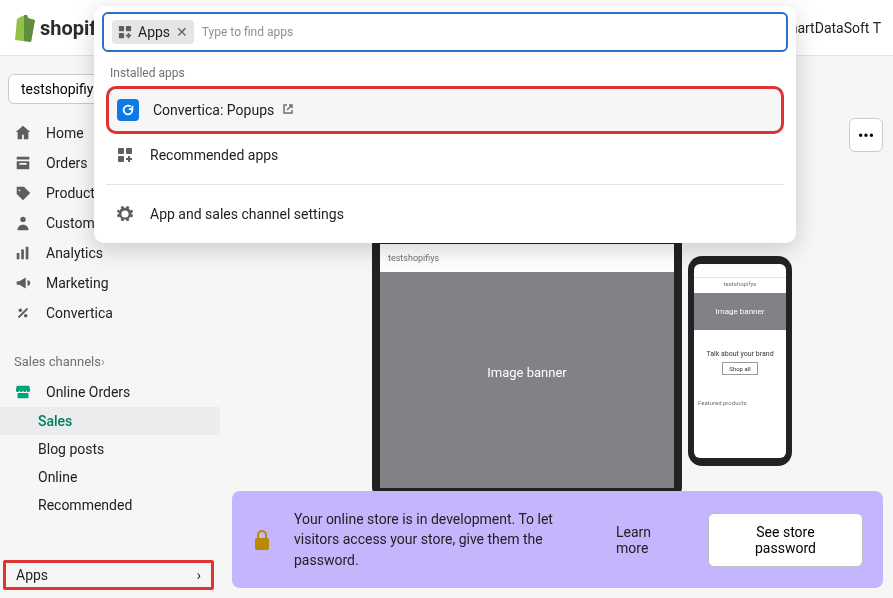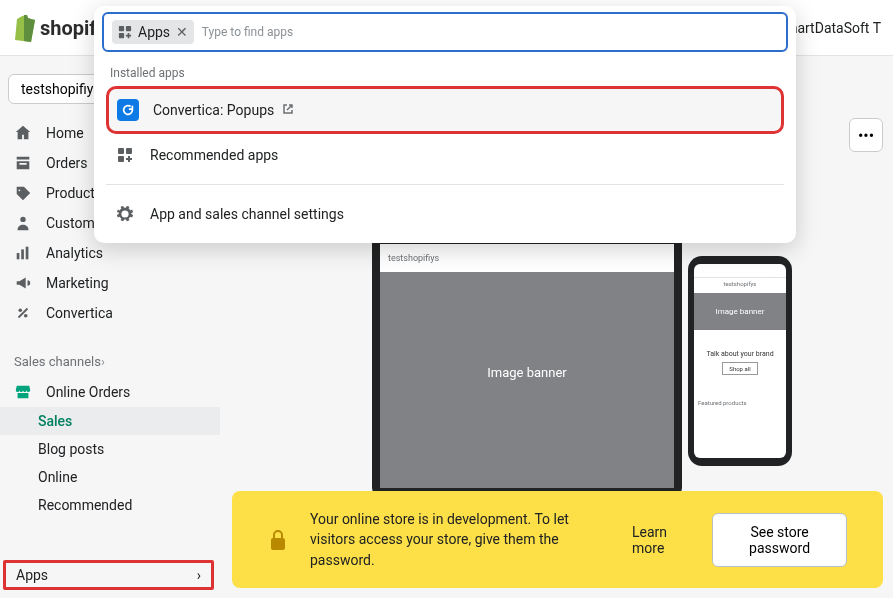--- a/index.html
+++ b/index.html
@@ -28,21 +28,21 @@
 .desktop-frame { position: absolute; left: 0; top: 0; width: 310px; height: 260px; background: #808285; border: 8px solid #202223; border-radius: 8px; overflow: hidden; }
 .desktop-frame .df-head { height: 28px; background: #fff; display: flex; align-items: center; padding: 0 8px; font-size: 9px; color: #6d7175; }
 .desktop-frame .df-body { background: #808285; height: 200px; position: relative; display:flex; align-items:center; justify-content:center; color:#fff; font-size:13px; }
 .phone-frame { position: absolute; right: 100px; top: 20px; width: 104px; height: 210px; background: #202223; border-radius: 14px; padding: 8px 6px; }
 .phone-screen { background: #fff; width: 100%; height: 100%; border-radius: 6px; overflow: hidden; font-size: 7px; color: #6d7175; text-align: center; }
 .phone-screen .ps-head { height: 14px; border-bottom: 1px solid #e1e3e5; }
 .phone-screen .ps-banner { background: #808285; color: #fff; padding: 14px 4px; font-size: 8px; margin-top: 4px; }
 .phone-screen .ps-talk { padding: 20px 6px; font-size: 7px; color:#333; }
 .phone-screen .ps-btn { display:inline-block; border:1px solid #999; padding:2px 6px; font-size:6px; margin-top:4px; }
 
-.dev-banner { position: absolute; left: 0; right: 10px; bottom: 10px; background: #fde047; border-radius: 8px; padding: 18px 36px; display: flex; align-items: center; gap: 22px; }
+.dev-banner { position: absolute; left: 0; right: 10px; bottom: 10px; background: #c4b5fd; border-radius: 8px; padding: 18px 20px; display: flex; align-items: center; gap: 22px; }
 .dev-banner .lock { width: 20px; height: 24px; color: #b98900; flex-shrink: 0; }
 .dev-banner .msg { font-size: 14px; color: #202223; max-width: 300px; line-height: 1.45; }
 .dev-banner .learn { color: #202223; font-size: 14px; cursor: pointer; }
 .dev-banner .pw-btn { margin-left: auto; border: 1px solid #babfc3; background: #fff; border-radius: 6px; padding: 10px 16px; font-size: 14px; cursor: pointer; }
 
 .popover { position: absolute; top: 6px; left: 94px; width: 702px; background: #fff; border-radius: 10px; box-shadow: 0 6px 24px rgba(0,0,0,0.18); z-index: 50; padding: 0 0 8px 0; }
 .search-wrap { margin: 6px 8px 10px 8px; border: 2px solid #2c6ecb; border-radius: 6px; height: 40px; display: flex; align-items: center; padding: 0 8px; gap: 8px; }
 .apps-chip { background: #e4e5e7; border-radius: 4px; padding: 4px 6px; display: flex; align-items: center; gap: 6px; font-size: 14px; color: #202223; }
 .apps-chip .x { cursor: pointer; color: #5c5f62; font-size: 14px; line-height: 1; }
 .search-input { border: none; outline: none; flex: 1; font-size: 12px; color: #a21caf; }

